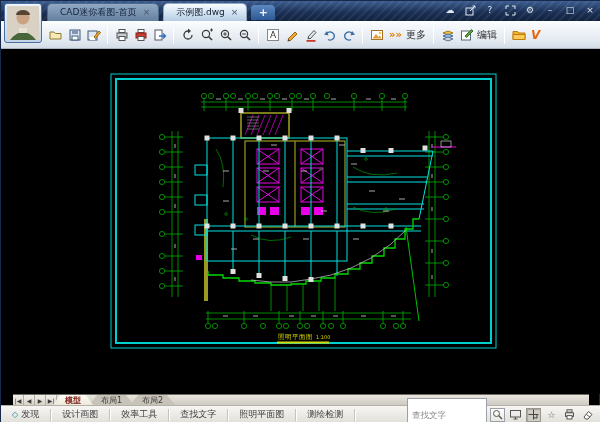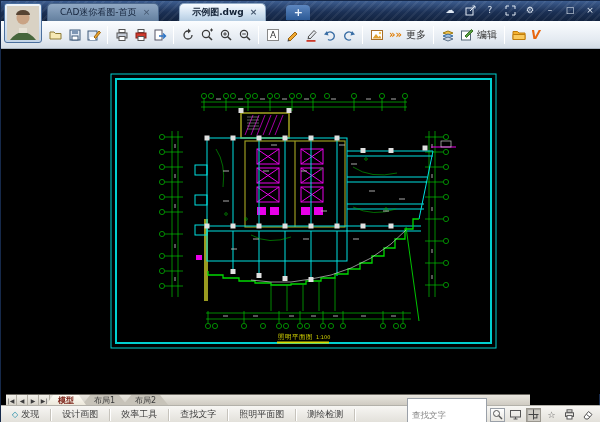--- a/index.html
+++ b/index.html
@@ -9,26 +9,26 @@
 
   
   .titlebar { position:absolute; left:0; top:0; width:600px; height:20px;
     background:linear-gradient(#3d5d8f,#1b3055 55%,#12233f);
     background-image:repeating-linear-gradient(135deg, rgba(255,255,255,.06) 0 2px, rgba(0,0,0,0) 2px 6px),
                      linear-gradient(#3d5d8f,#1b3055 55%,#12233f); }
   .avatar { position:absolute; left:3px; top:2px; width:38px; height:40px;
     background:linear-gradient(#eef4fb,#c3d4e8); border:1px solid #4a6f9e; border-radius:3px;
     z-index:30; display:flex; align-items:center; justify-content:center; }
   .avatar svg { width:32px; height:34px; }
-  .tabs { position:absolute; left:46px; top:2px; height:18px; display:flex; align-items:flex-end; gap:20px; }
+  .tabs { position:absolute; left:46px; top:2px; height:18px; display:flex; align-items:flex-end; gap:4px; }
   .tab { height:18px; display:flex; align-items:center; gap:6px; padding:0 8px 0 12px;
     border-radius:5px 5px 0 0; font-size:9px; }
   .tab.inactive { background:linear-gradient(#90a8c4,#64809f); color:#15243c; border:1px solid #4c6политик; border:1px solid #4c688c; border-bottom:none; }
   .tab.active { background:linear-gradient(#f7fbff,#cfe0f0 60%,#b6cde2); color:#101f33;
-    border:1px solid #8fa9c4; border-bottom:none; font-weight:bold; }
+    border:1px solid #8fa9c4; border-bottom:none; font-weight:normal; }
   .tab-close { font-size:9px; color:#44566e; line-height:1; cursor:default; }
   .tab-plus { width:24px; height:15px; margin-bottom:1px; border-radius:4px 4px 0 0;
     background:linear-gradient(#5d87c0,#2c5globals,#2c5a96); background:linear-gradient(#5d87c0,#2c5a96);
     color:#eaf2fb; font-size:11px; font-weight:bold; display:flex; align-items:center; justify-content:center; }
   .winctrls { position:absolute; right:4px; top:2px; height:15px; display:flex; align-items:center; gap:6px; }
   .win-btn { width:14px; height:13px; display:flex; align-items:center; justify-content:center;
     color:#dfe8f3; font-size:9px; line-height:1; }
   .win-btn svg { width:11px; height:11px; }
 
   
@@ -39,21 +39,21 @@
   .tb-btn svg { width:14px; height:14px; }
   .tb-label { font-size:10px; color:#333; margin:0 2px 0 0; white-space:nowrap; }
   .chev { color:#e07b00; font-weight:bold; font-size:10px; letter-spacing:-1px; margin-right:1px; }
   .vlogo { color:#e8650e; font-weight:bold; font-size:12px; font-style:italic; margin-left:2px; }
   .sep { width:1px; height:18px; background:#b6bec8; border-right:1px solid #fff; margin:0 3px; }
 
   
   .canvas { position:absolute; left:0; top:48px; width:600px; height:310px; background:#000; }
 
   
-  .sheetbar { position:absolute; left:5px; top:393px; width:524px; height:11px;
+  .sheetbar { position:absolute; left:12px; top:393px; width:576px; height:11px;
     background:linear-gradient(#e9e6df,#cfcbc2); border-top:1px solid #6d6a63;
     display:flex; align-items:stretch; }
   .nav-btn { width:11px; font-size:6px; color:#3c3c3c; background:linear-gradient(#f2f0ea,#d6d2c8);
     border-right:1px solid #b2aea4; display:flex; align-items:center; justify-content:center; }
   .sheet-tab { padding:0 12px; margin-left:-4px; font-size:8px; display:flex; align-items:center;
     clip-path:polygon(18% 0,82% 0,100% 100%,0 100%); background:#c7c3b9; color:#3a3a3a; }
   .sheet-tab.active { background:linear-gradient(#fffdf6,#ece8db); color:#7c2318; font-weight:bold; z-index:2; }
 
   
   .statusbar { position:absolute; left:0; top:404px; width:600px; height:18px;

